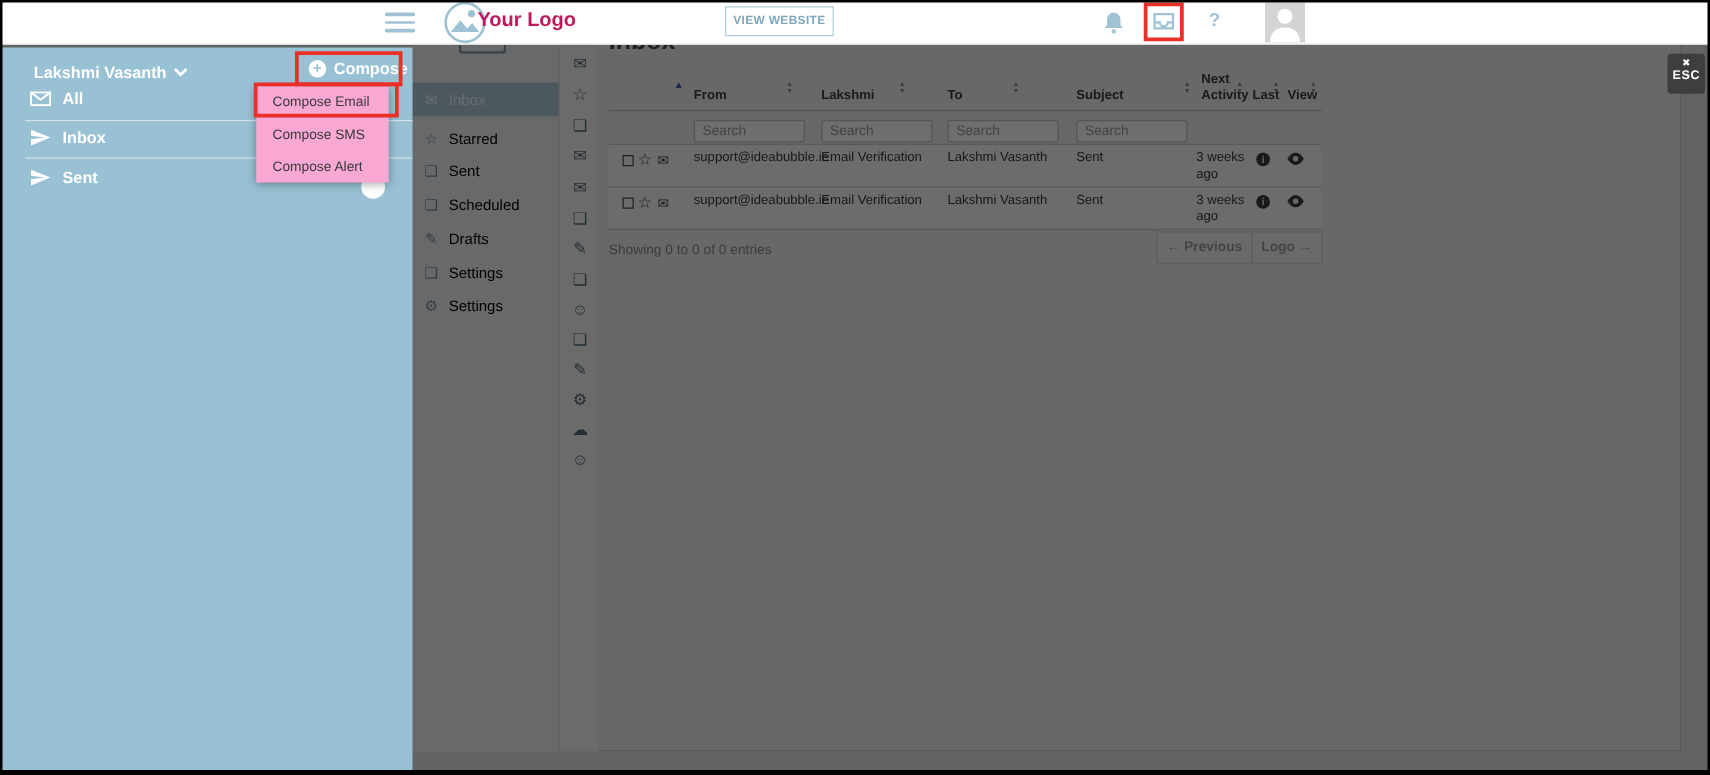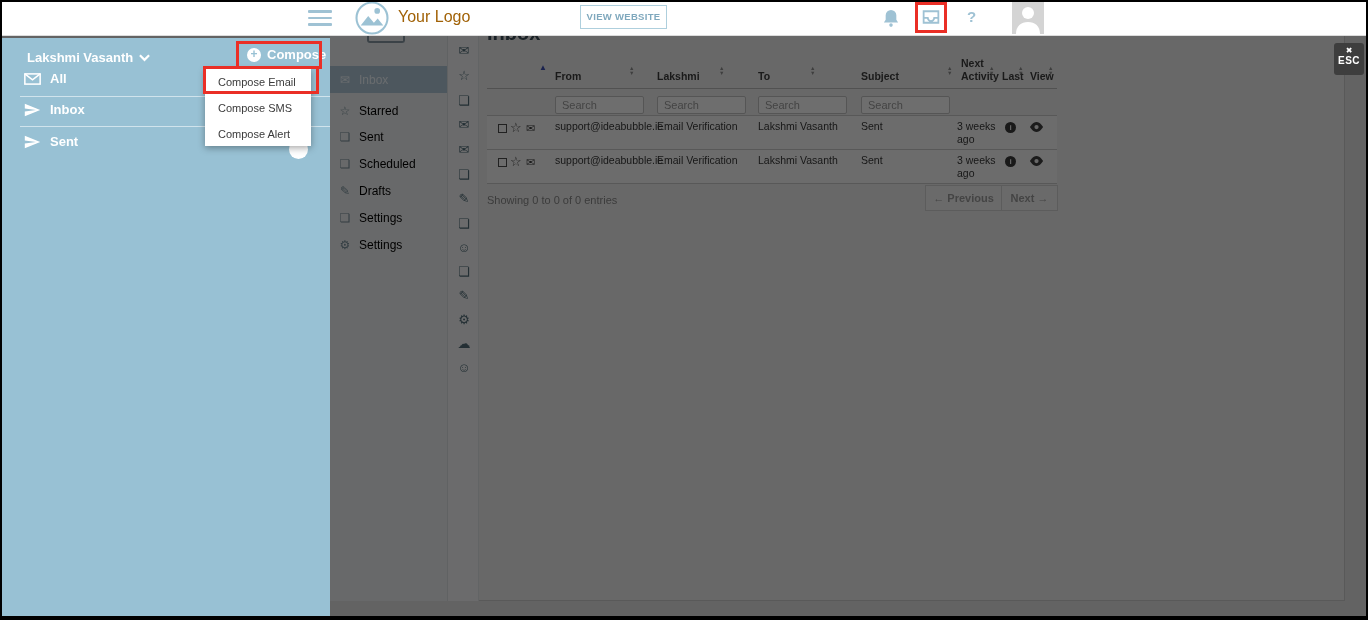--- a/index.html
+++ b/index.html
@@ -47,35 +47,35 @@
 
   
   .blue-panel{left:0;top:38px;width:330px;height:578px;background:#98c1d4;z-index:20;color:#fff;}
   .bp-user{position:absolute;left:27px;top:12px;font-size:13px;font-weight:bold;display:flex;align-items:center;gap:6px;}
   .bp-sep{position:absolute;left:20px;width:310px;height:1px;background:rgba(255,255,255,0.55);}
   .bp-item{position:absolute;left:24px;display:flex;align-items:center;gap:9px;font-size:13px;font-weight:bold;}
   .compose-btn{position:absolute;left:247px;top:9px;display:flex;align-items:center;gap:6px;
     font-size:13px;font-weight:bold;color:#fff;}
   .plus-circle{width:14px;height:14px;border-radius:50%;background:#fff;color:#98c1d4;
     font-size:12px;font-weight:bold;text-align:center;line-height:13px;}
-  .dropdown{position:absolute;left:205px;top:31px;width:106px;height:77px;background:#ffffff;
+  .dropdown{position:absolute;left:205px;top:31px;width:106px;height:77px;background:#f9a8d4;
     box-shadow:0 2px 7px rgba(0,0,0,0.35);z-index:22;}
   .dd-item{position:absolute;left:13px;font-size:11px;color:#3a3a3a;white-space:nowrap;}
   .peek-circle{position:absolute;left:289px;top:102px;width:19px;height:19px;border-radius:50%;background:#fff;z-index:21;}
   .redbox{position:absolute;border:3px solid #ea2f26;z-index:25;}
   .esc{left:1334px;top:43px;width:30px;height:32px;background:#3e3e3e;border-radius:3px;z-index:25;
     color:#fff;text-align:center;padding-top:4px;}
   .esc .x{font-size:8px;line-height:8px;display:block;}
   .esc .t{font-size:10px;font-weight:bold;letter-spacing:.5px;line-height:12px;display:block;}
 
   
   .header{left:0;top:0;width:1368px;height:36px;background:#fff;border-bottom:1px solid #dcdcdc;z-index:30;}
   .hamburger{position:absolute;left:308px;top:10px;width:24px;cursor:pointer;}
   .hamburger div{height:2.5px;background:#9fc2d4;margin-bottom:4px;border-radius:1px;}
-  .logo-text{position:absolute;left:398px;top:8px;font-size:16px;color:#a16207;}
+  .logo-text{position:absolute;left:382px;top:8px;font-size:16px;color:#be185d;font-weight:bold;}
   .view-site{position:absolute;left:580px;top:5px;width:87px;height:24px;border:1px solid #aecfdd;
     background:#fff;color:#7fa8bd;font-size:9.5px;font-weight:bold;text-align:center;line-height:22px;letter-spacing:.3px;}
   .help{position:absolute;left:967px;top:8px;font-size:15px;font-weight:bold;color:#9fc2d4;}
   .avatar{position:absolute;left:1012px;top:2px;width:32px;height:32px;background:#d4d4d4;overflow:hidden;}
 </style>
 </head>
 <body>
 
 <div class="stage">
 
@@ -202,21 +202,21 @@
     <span class="cell" style="left:478px;top:118px;width:44px;line-height:1.25">3 weeks ago</span>
     <span class="info-dot" style="left:526px;top:120px">i</span>
     <svg class="abs" style="left:550px;top:120px" width="15" height="10" viewBox="0 0 24 16">
         <path d="M12 0C6 0 1.5 8 1.5 8S6 16 12 16s10.5-8 10.5-8S18 0 12 0z" fill="#3f3f3f"></path>
         <circle cx="12" cy="8" r="3.4" fill="#f1f1f1"></circle>
       </svg>
     <div class="hline" style="top:147px"></div>
 
     <div class="summary">Showing 0 to 0 of 0 entries</div>
     <div class="pgbtn" style="left:446px;width:77px">← Previous</div>
-    <div class="pgbtn" style="left:522px;width:57px">Next →</div>
+    <div class="pgbtn" style="left:522px;width:57px">Logo →</div>
   </div>
 
   <div class="abs dim"></div>
 
   <div class="abs blue-panel">
     <div class="bp-user">
       <span>Lakshmi Vasanth</span>
       <svg width="11" height="8" viewBox="0 0 12 8">
           <path d="M1 1l5 5 5-5" fill="none" stroke="#fff" stroke-width="2.4"></path>
         </svg>

